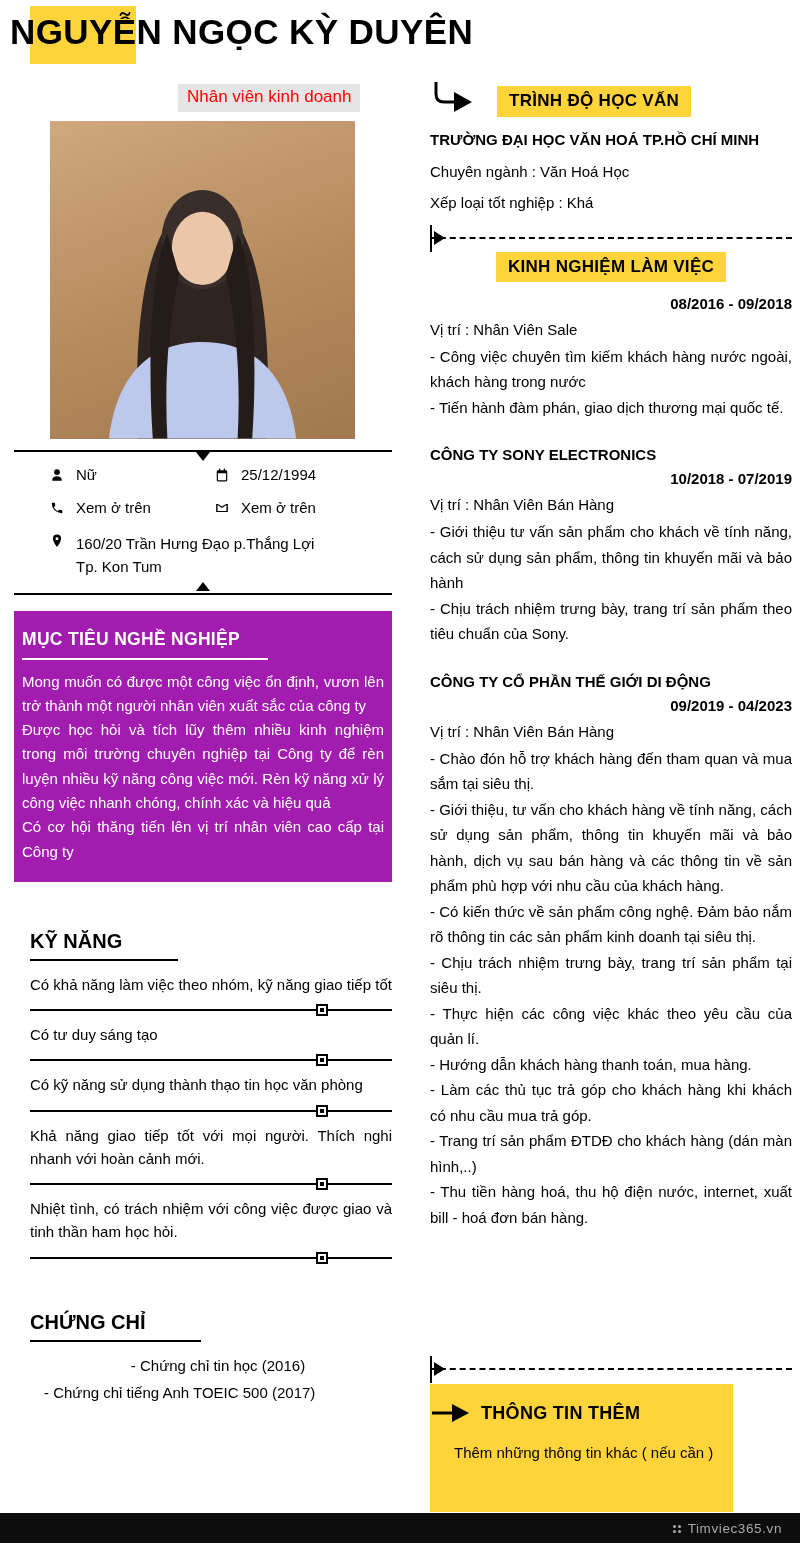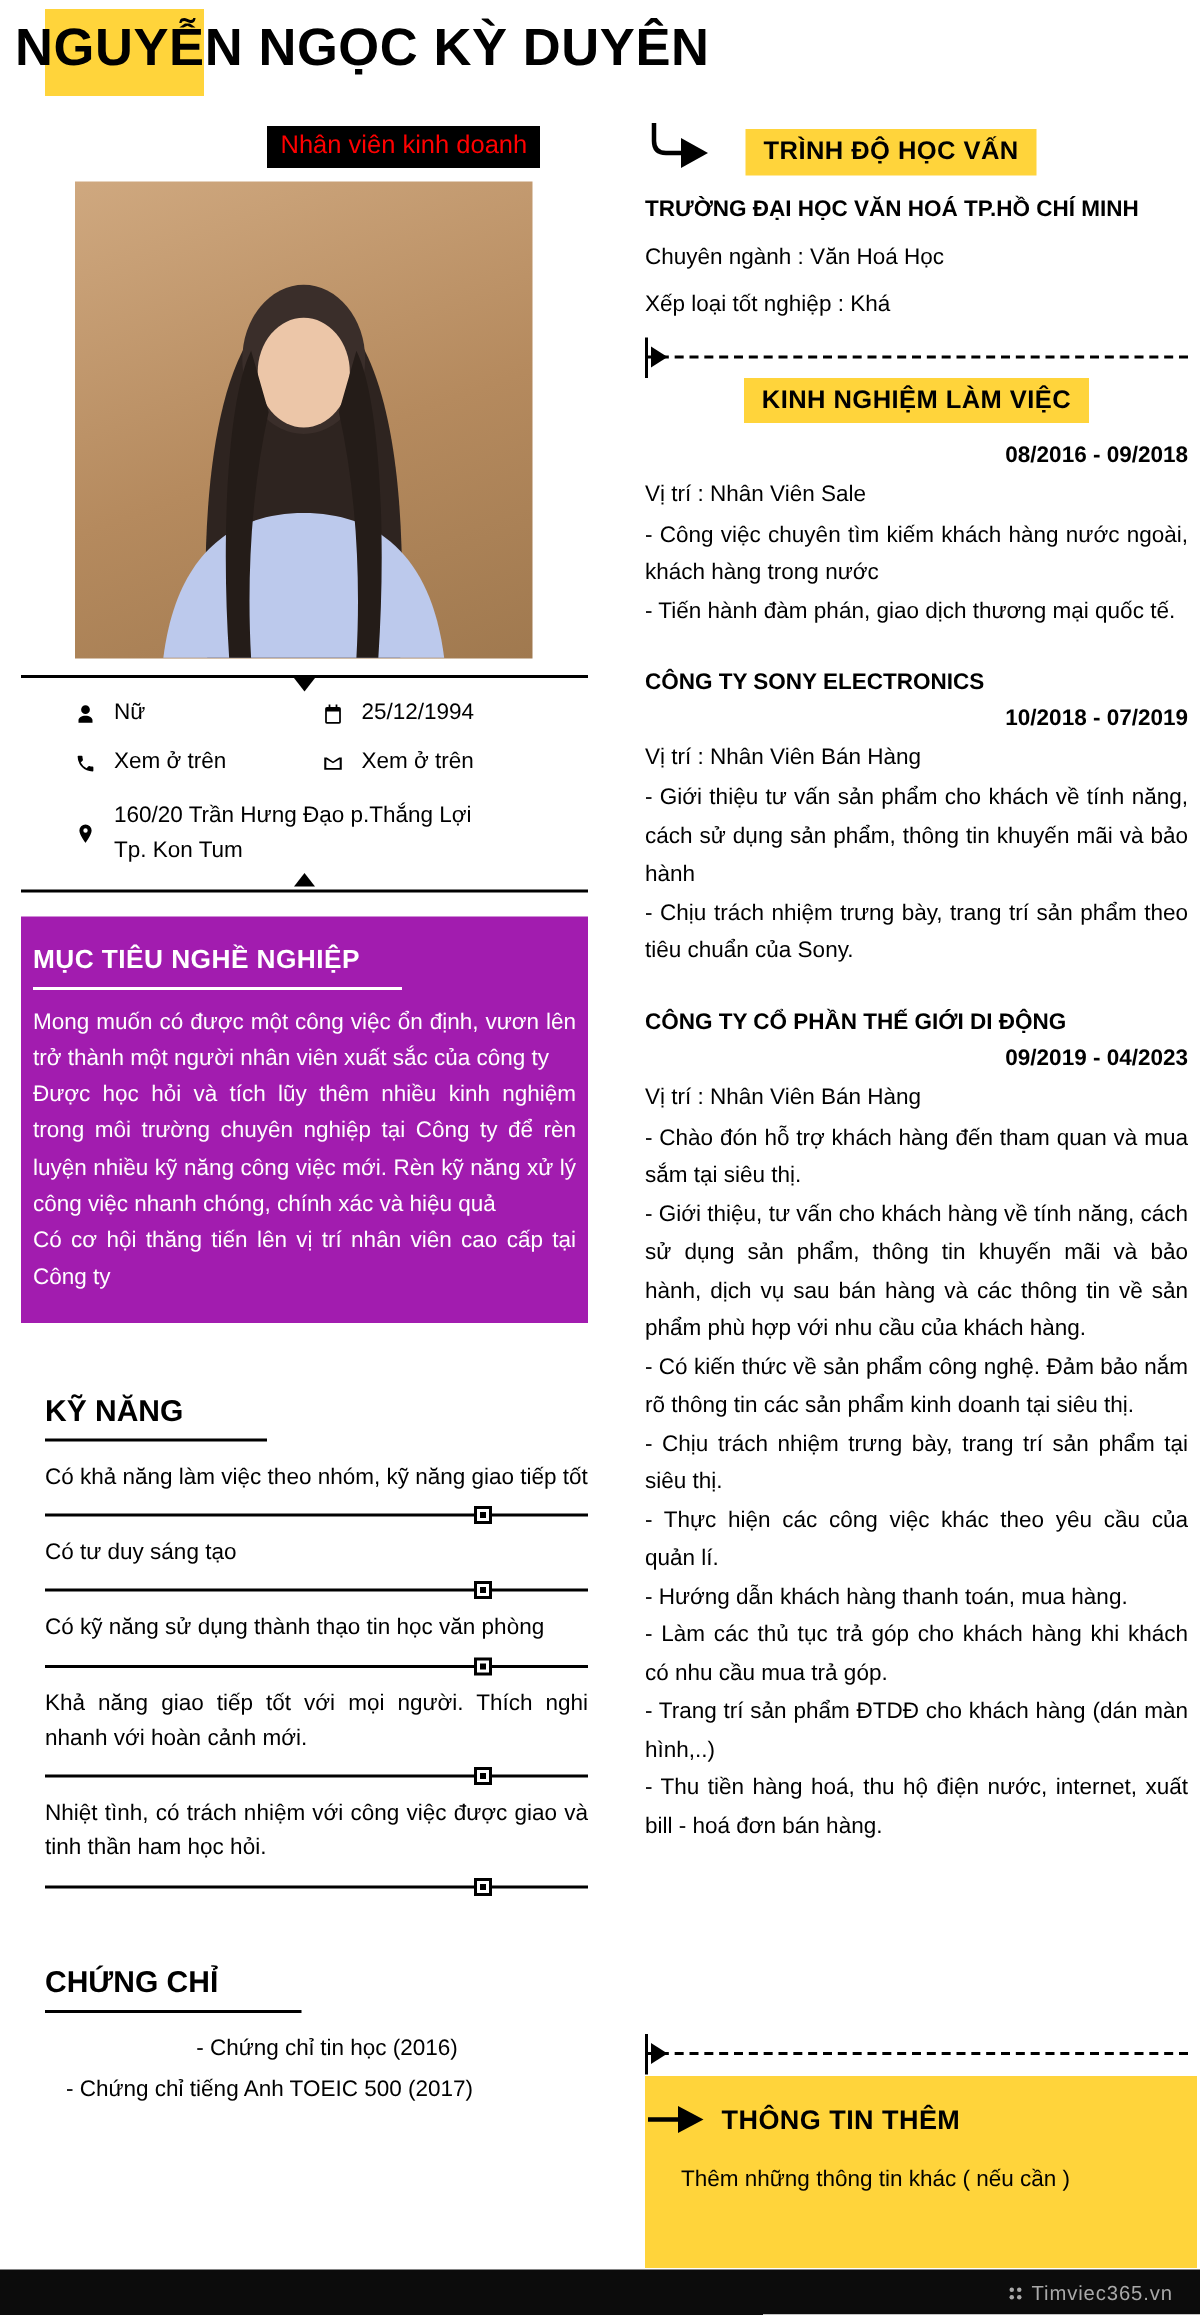--- a/index.html
+++ b/index.html
@@ -5,32 +5,32 @@
   * { box-sizing: border-box; margin: 0; padding: 0; }
   body { margin: 0; background: #fff; font-family: "Liberation Sans", "DejaVu Sans", sans-serif; color: #000; }
   .page { position: relative; width: 800px; height: 1543px; background: #fff; overflow: hidden; }
 
   
   .name-highlight { position: absolute; left: 30px; top: 6px; width: 106px; height: 58px; background: #FFD43B; }
   .name { position: absolute; left: 10px; top: 12px; font-size: 35px; font-weight: bold; letter-spacing: .4px; white-space: nowrap; }
 
   
   .left-col { position: absolute; left: 14px; top: 84px; width: 378px; }
-  .job-title { display: inline-block; margin-left: 164px; background: #000000; color: #FF0000; font-size: 17px; padding: 3px 9px 5px; text-align: center; }
+  .job-title { display: inline-block; margin-left: 164px; background: #e5e5e5; color: #FF0000; font-size: 17px; padding: 3px 9px 5px; text-align: center; }
   .photo { position: relative; width: 305px; height: 318px; margin: 9px 0 0 36px; background: linear-gradient(160deg,#cfa87f 0%,#b58a5e 55%,#a0794f 100%); overflow: hidden; }
   .photo svg { position: absolute; left: 0; bottom: 0; width: 100%; height: 92%; }
 
   .divider { position: relative; height: 2px; background: #000; }
   .divider.top { margin-top: 11px; }
   .divider.bottom { margin-top: 12px; }
   .tri-down { position: absolute; left: 50%; top: 2px; transform: translateX(-50%); width: 0; height: 0; border-left: 7px solid transparent; border-right: 7px solid transparent; border-top: 9px solid #000; }
   .tri-up { position: absolute; left: 50%; top: -11px; transform: translateX(-50%); width: 0; height: 0; border-left: 7px solid transparent; border-right: 7px solid transparent; border-bottom: 9px solid #000; }
 
   .info-grid { display: grid; grid-template-columns: 165px 1fr; row-gap: 16px; padding: 14px 0 2px 36px; font-size: 15px; }
-  .info-item { display: flex; gap: 12px; align-items: center; }
+  .info-item { display: flex; gap: 12px; align-items: flex-start; }
   .info-item.full { grid-column: 1 / -1; }
   .info-icon { width: 14px; height: 14px; flex: 0 0 14px; margin-top: 2px; }
   .info-icon svg { width: 14px; height: 14px; fill: #000; }
   .addr-text { max-width: 250px; line-height: 1.55; }
 
   .objective { margin-top: 16px; background: #a21caf; color: #fff; padding: 18px 8px; }
   .objective h2 { display: inline-block; font-size: 17.5px; font-weight: bold; letter-spacing: .3px; border-bottom: 2px solid #fff; padding: 0 28px 8px 0; margin-bottom: 10px; }
   .objective p { font-size: 15px; line-height: 1.62; text-align: justify; }
 
   .left-head { display: inline-block; font-size: 20px; font-weight: bold; border-bottom: 2.5px solid #000; padding: 0 56px 6px 0; margin-left: 16px; margin-top: 24px; }
@@ -59,21 +59,21 @@
   .dash-abs { position: absolute; left: 430px; top: 1368px; width: 362px; margin: 0; }
 
   .exp-head { text-align: center; margin: 2px 0 18px; }
   .job { margin-bottom: 26px; }
   .job-company { font-size: 15px; font-weight: bold; margin-bottom: 7px; }
   .job-period { font-size: 15px; font-weight: bold; text-align: right; margin-bottom: 9px; }
   .job-position { font-size: 15px; margin-bottom: 6px; }
   .job-detail { font-size: 15px; line-height: 1.7; text-align: justify; }
 
   
-  .additional { position: absolute; left: 430px; top: 1384px; width: 368px; height: 128px; background: #FFD43B; padding: 18px 14px 0 2px; }
+  .additional { position: absolute; left: 430px; top: 1384px; width: 303px; height: 128px; background: #FFD43B; padding: 18px 14px 0 2px; }
   .additional .add-head { display: flex; align-items: center; gap: 9px; }
   .additional .add-title { font-size: 18px; font-weight: bold; letter-spacing: .3px; }
   .additional .add-text { font-size: 15px; margin: 20px 0 0 22px; }
 
   
   .footer { position: absolute; left: 0; top: 1513px; width: 800px; height: 30px; background: #0c0c0c; display: flex; align-items: center; justify-content: flex-end; padding-right: 18px; color: #a9a9a9; font-size: 13.5px; letter-spacing: .6px; }
   .brand-dots { position: relative; width: 3px; height: 3px; background: #a9a9a9; border-radius: 50%; margin: -4px 12px 0 0; box-shadow: 5px 0 0 #a9a9a9, 0 5px 0 #a9a9a9, 5px 5px 0 #a9a9a9; }
 </style>
 </head>
 <body>

